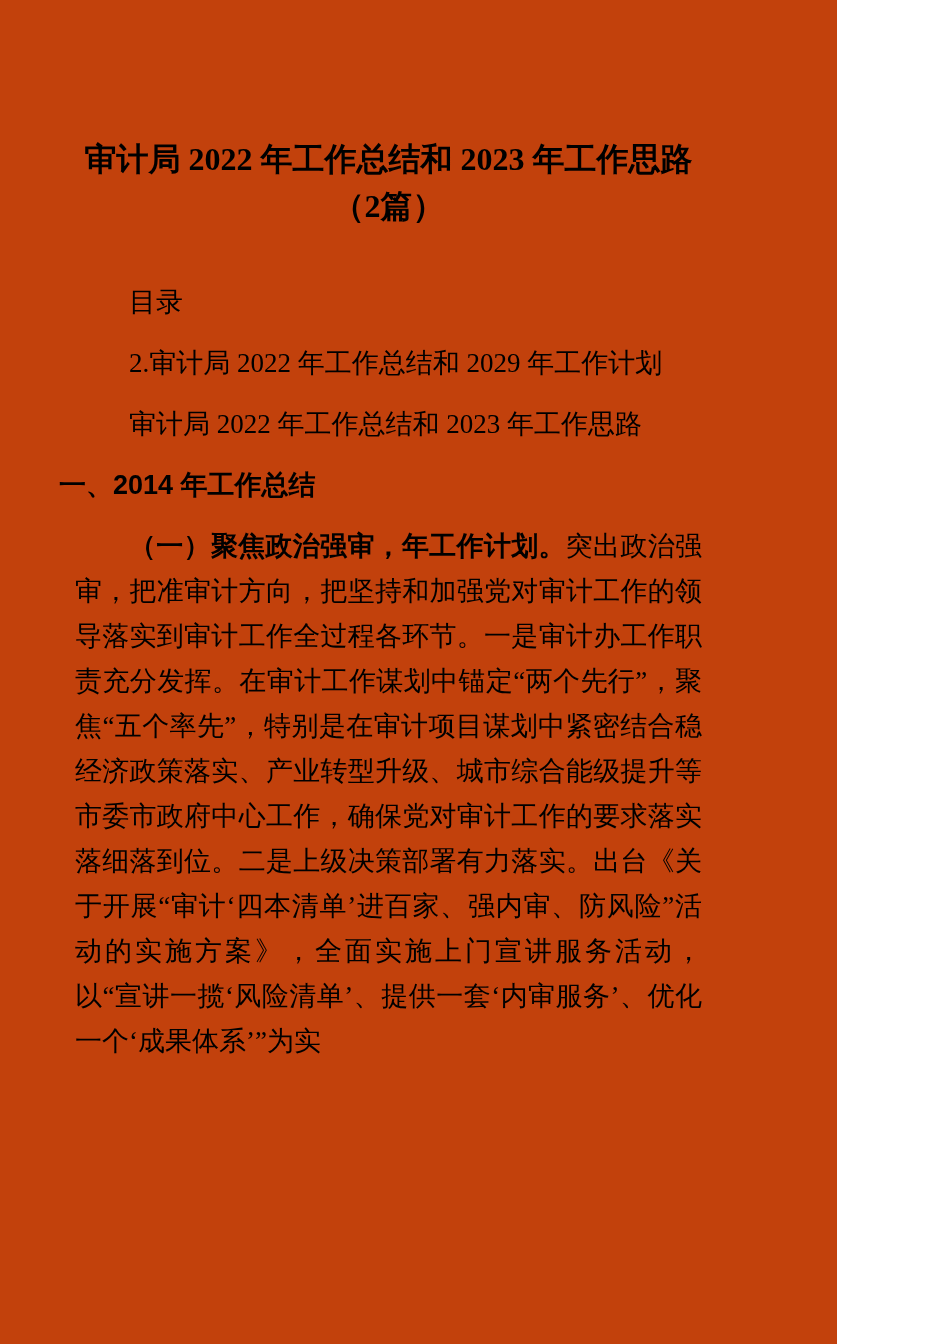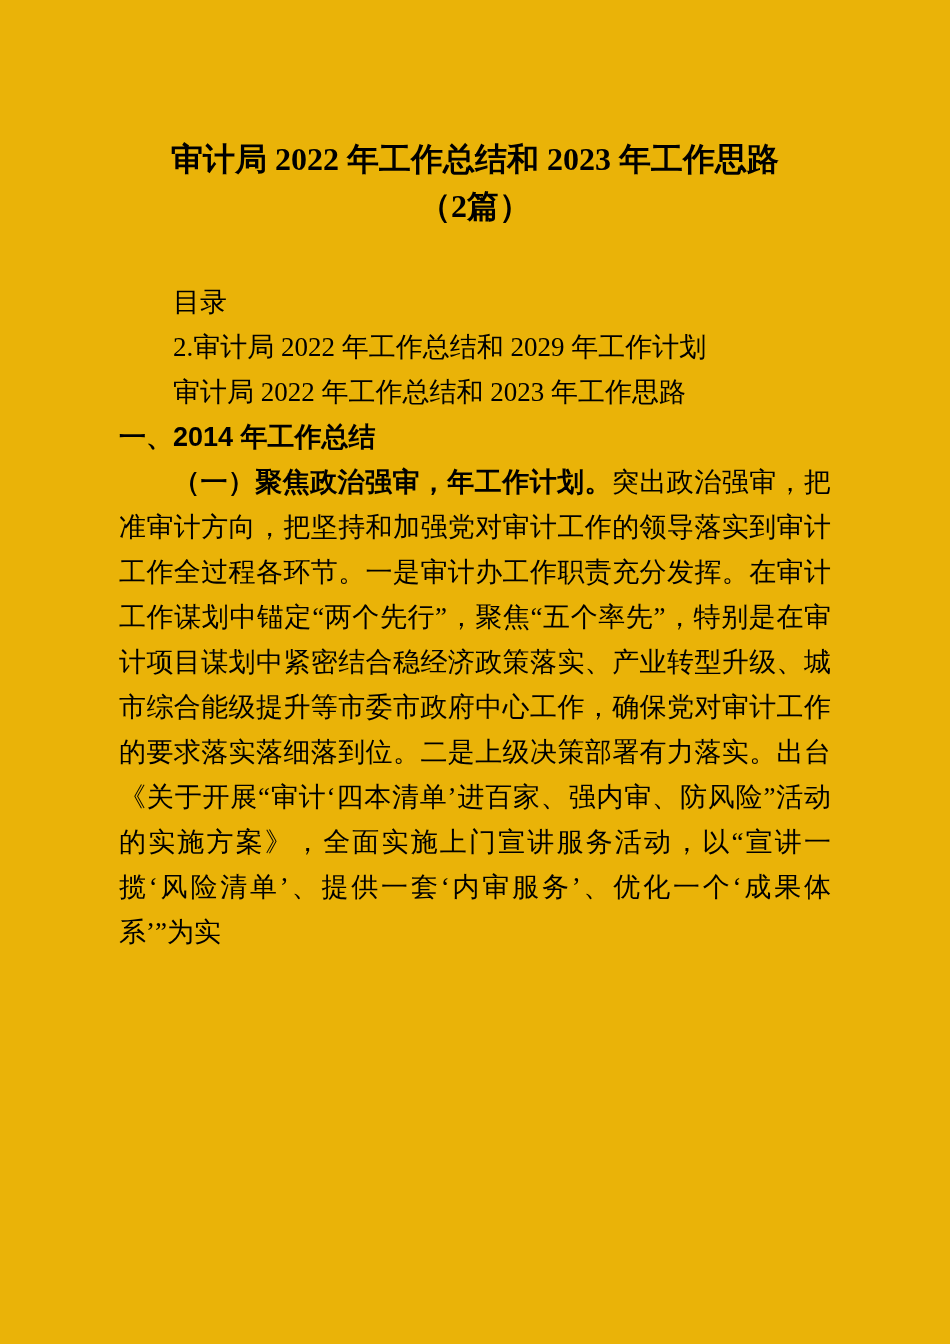--- a/index.html
+++ b/index.html
@@ -2,25 +2,25 @@
 <html><head>
 <meta charset="utf-8">
 <style>
   html, body {
     margin: 0;
     padding: 0;
     background: #ffffff;
   }
   .page {
     position: relative;
-    width: 950px;
+    width: 837px;
     height: 1344px;
-    background: #eab308;
+    background: #c2410c;
     box-sizing: border-box;
-    padding: 136px 119px 0 119px;
+    padding: 136px 119px 0 59px;
     color: #000000;
     font-family: "Liberation Serif", "DejaVu Serif", serif;
     overflow: hidden;
   }
   .doc-title {
     margin: 0 0 50px 0;
     text-align: center;
     font-size: 32px;
     font-weight: 700;
     line-height: 47px;
@@ -29,21 +29,21 @@
   .title-line {
     display: block;
   }
   .doc-body {
     font-size: 27px;
     line-height: 45px;
     text-align: justify;
     text-justify: inter-ideograph;
   }
   .doc-body p {
-    margin: 0;
+    margin: 16px;
   }
   .indent {
     text-indent: 2em;
   }
   .section-heading {
     margin: 0;
     font-size: 27px;
     line-height: 45px;
     font-weight: 700;
     text-indent: 0;

